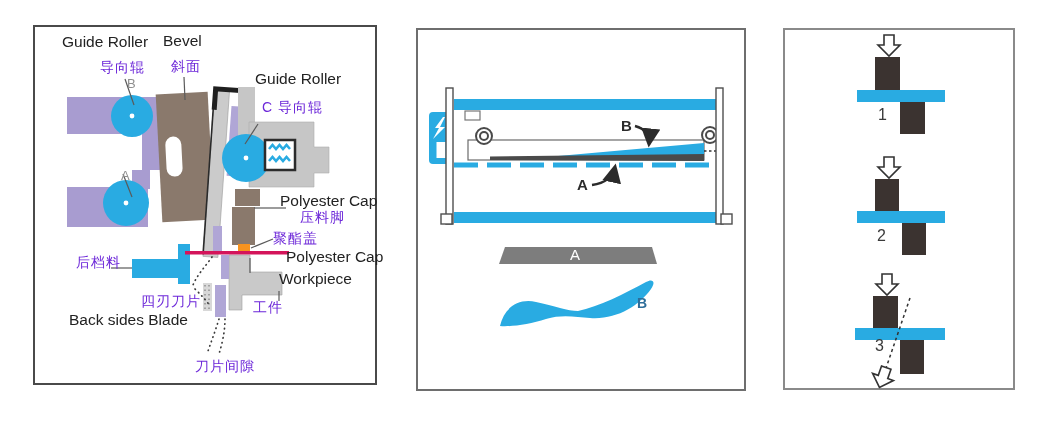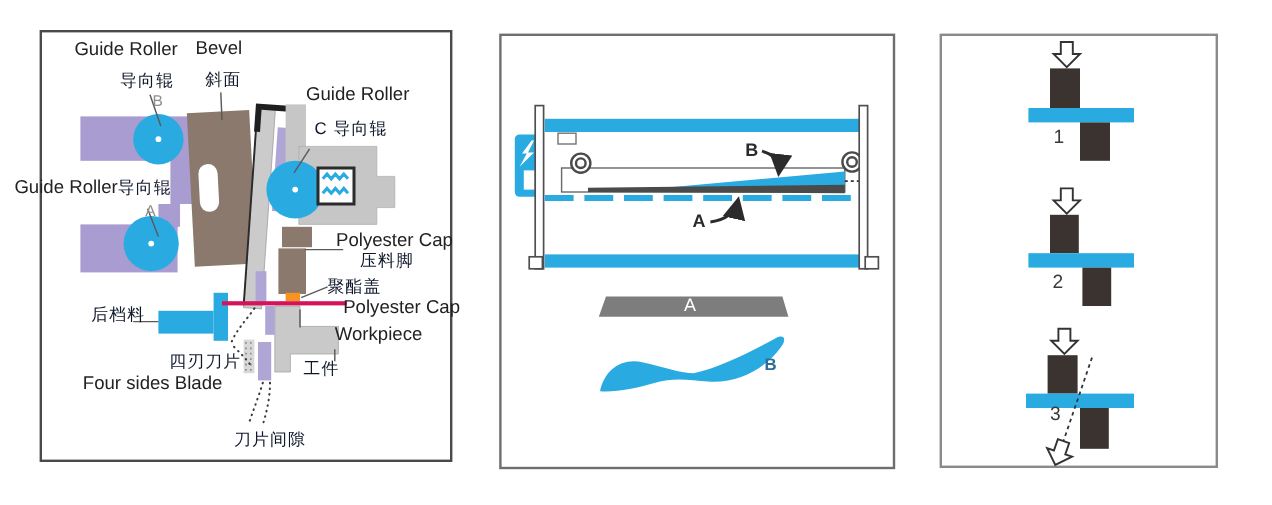--- a/index.html
+++ b/index.html
@@ -5,21 +5,21 @@
   html,body{margin:0;padding:0;background:#fff;}
   #stage{position:relative;width:1060px;height:421px;background:#fff;overflow:hidden;
          font-family:"Liberation Sans",sans-serif;}
   .panel{position:absolute;background:#fff;box-sizing:border-box;}
   #panel1{left:33px;top:25px;width:344px;height:360px;border:2px solid #4a4a4a;}
   #panel2{left:416px;top:28px;width:330px;height:363px;border:2px solid #6e6e6e;}
   #panel3{left:783px;top:28px;width:232px;height:362px;border:2px solid #8a8a8a;}
   .panel svg{position:absolute;left:0;top:0;overflow:visible;}
   .lbl{position:absolute;white-space:nowrap;line-height:1.05;color:#222;
        font-size:15.5px;z-index:5;}
-  .cn{color:#0f172a;font-size:14px;letter-spacing:1px;}
+  .cn{color:#6d28d9;font-size:14px;letter-spacing:1px;}
   .ltr{color:#8f8f8f;font-size:13px;}
   .mark{color:#2b2b2b;font-size:15px;font-weight:bold;}
   .num{color:#3a3a3a;font-size:16px;}
   .wlbl{color:#fff;font-size:15px;}
   .blbl{color:#2d6d99;font-size:14px;font-weight:bold;}
 </style>
 </head>
 <body>
 
 <div id="stage">
@@ -98,29 +98,28 @@
       </g>
     </svg>
 
     <div class="lbl" style="left:27px;top:7px">Guide Roller</div>
     <div class="lbl cn" style="left:65px;top:33px">导向辊</div>
     <div class="lbl ltr" style="left:92px;top:50px">B</div>
     <div class="lbl" style="left:128px;top:6px">Bevel</div>
     <div class="lbl cn" style="left:136px;top:32px">斜面</div>
     <div class="lbl" style="left:220px;top:44px">Guide Roller</div>
     <div class="lbl cn" style="left:227px;top:73px">C 导向辊</div>
-    <div class="lbl" style="left:-23px;top:122px"><span>Guide Roller</span><span class="cn">导向辊</span></div>
     <div class="lbl ltr" style="left:86px;top:142px">A</div>
     <div class="lbl" style="left:245px;top:166px">Polyester Cap</div>
     <div class="lbl cn" style="left:265px;top:183px">压料脚</div>
     <div class="lbl cn" style="left:238px;top:204px">聚酯盖</div>
     <div class="lbl" style="left:251px;top:222px">Polyester Cap</div>
     <div class="lbl cn" style="left:41px;top:228px">后档料</div>
     <div class="lbl cn" style="left:106px;top:267px">四刃刀片</div>
-    <div class="lbl" style="left:34px;top:285px">Four sides Blade</div>
+    <div class="lbl" style="left:34px;top:285px">Back sides Blade</div>
     <div class="lbl" style="left:244px;top:244px">Workpiece</div>
     <div class="lbl cn" style="left:218px;top:273px">工件</div>
     <div class="lbl cn" style="left:160px;top:332px">刀片间隙</div>
   </div>
 
   <div class="panel" id="panel2">
     <svg width="330" height="363" viewBox="0 0 330 363">
       <defs>
         <marker id="ah" markerWidth="9" markerHeight="9" refX="6.5" refY="4" orient="auto">
           <path d="M0,0 L8,4 L0,8 Z" fill="#2b2b2b"></path>

